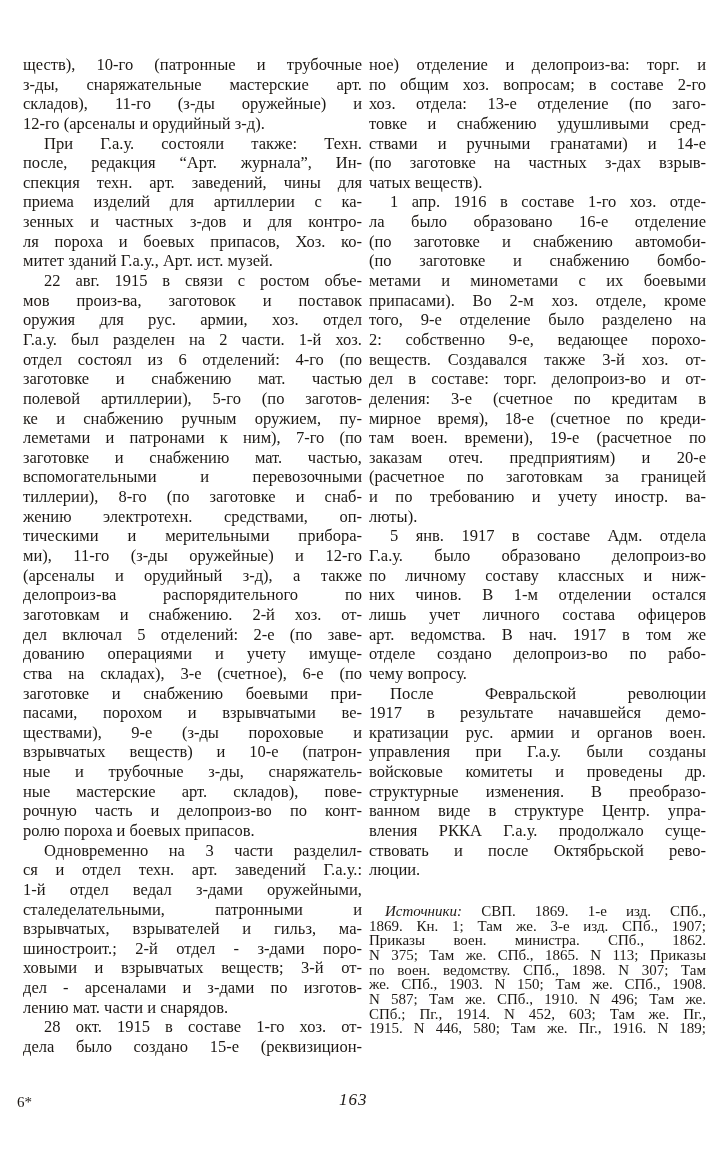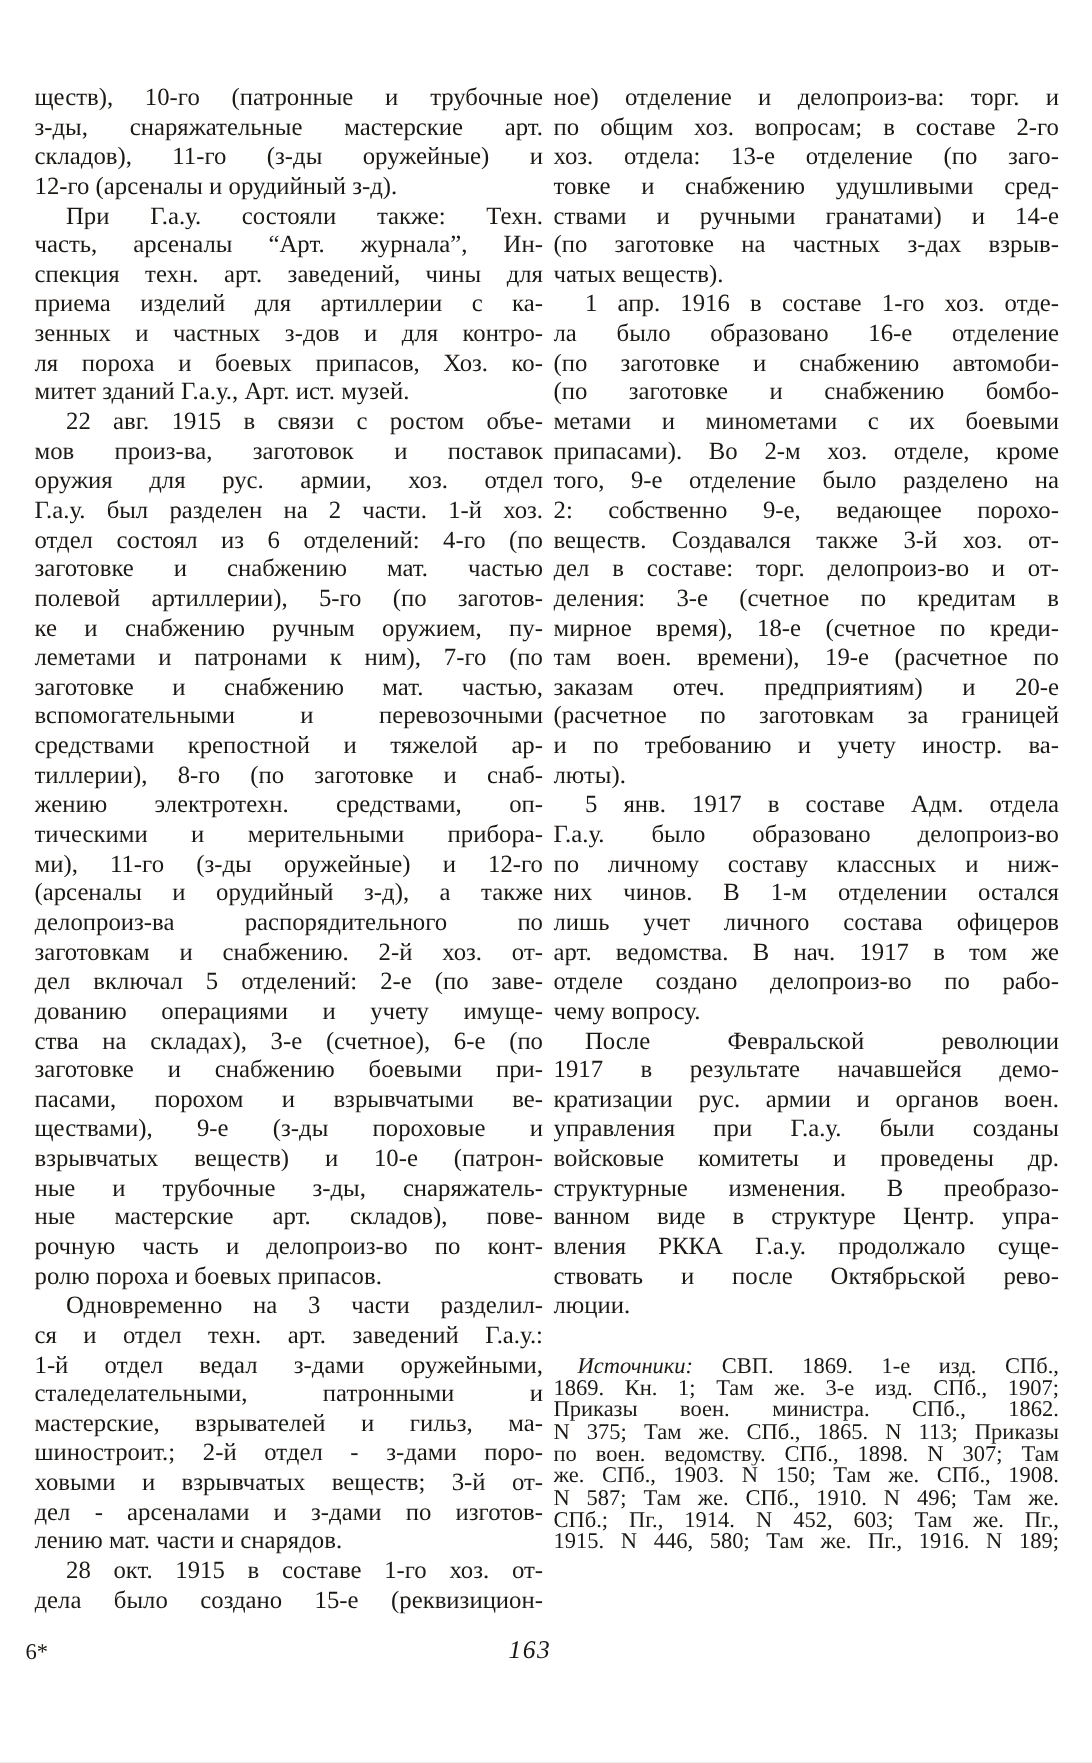--- a/index.html
+++ b/index.html
@@ -50,38 +50,37 @@
 <body>
 
 <div class="page">
 
   <div class="col col-left">
       <div class="line">ществ), 10-го (патронные и трубочные</div>
       <div class="line">з-ды, снаряжательные мастерские арт.</div>
       <div class="line">складов), 11-го (з-ды оружейные) и</div>
       <div class="line para-end">12-го (арсеналы и орудийный з-д).</div>
       <div class="line indent">При Г.а.у. состояли также: Техн.</div>
-      <div class="line">часть, арсеналы “Арт. журнала”, Ин-</div>
+      <div class="line">после, редакция “Арт. журнала”, Ин-</div>
       <div class="line">спекция техн. арт. заведений, чины для</div>
       <div class="line">приема изделий для артиллерии с ка-</div>
       <div class="line">зенных и частных з-дов и для контро-</div>
       <div class="line">ля пороха и боевых припасов, Хоз. ко-</div>
       <div class="line para-end">митет зданий Г.а.у., Арт. ист. музей.</div>
       <div class="line indent">22 авг. 1915 в связи с ростом объе-</div>
       <div class="line">мов произ-ва, заготовок и поставок</div>
       <div class="line">оружия для рус. армии, хоз. отдел</div>
       <div class="line">Г.а.у. был разделен на 2 части. 1-й хоз.</div>
       <div class="line">отдел состоял из 6 отделений: 4-го (по</div>
       <div class="line">заготовке и снабжению мат. частью</div>
       <div class="line">полевой артиллерии), 5-го (по заготов-</div>
       <div class="line">ке и снабжению ручным оружием, пу-</div>
       <div class="line">леметами и патронами к ним), 7-го (по</div>
       <div class="line">заготовке и снабжению мат. частью,</div>
       <div class="line">вспомогательными и перевозочными</div>
-      <div class="line">средствами крепостной и тяжелой ар-</div>
       <div class="line">тиллерии), 8-го (по заготовке и снаб-</div>
       <div class="line">жению электротехн. средствами, оп-</div>
       <div class="line">тическими и мерительными прибора-</div>
       <div class="line">ми), 11-го (з-ды оружейные) и 12-го</div>
       <div class="line">(арсеналы и орудийный з-д), а также</div>
       <div class="line">делопроиз-ва распорядительного по</div>
       <div class="line">заготовкам и снабжению. 2-й хоз. от-</div>
       <div class="line">дел включал 5 отделений: 2-е (по заве-</div>
       <div class="line">дованию операциями и учету имуще-</div>
       <div class="line">ства на складах), 3-е (счетное), 6-е (по</div>
@@ -90,21 +89,21 @@
       <div class="line">ществами), 9-е (з-ды пороховые и</div>
       <div class="line">взрывчатых веществ) и 10-е (патрон-</div>
       <div class="line">ные и трубочные з-ды, снаряжатель-</div>
       <div class="line">ные мастерские арт. складов), пове-</div>
       <div class="line">рочную часть и делопроиз-во по конт-</div>
       <div class="line para-end">ролю пороха и боевых припасов.</div>
       <div class="line indent">Одновременно на 3 части разделил-</div>
       <div class="line">ся и отдел техн. арт. заведений Г.а.у.:</div>
       <div class="line">1-й отдел ведал з-дами оружейными,</div>
       <div class="line">сталеделательными, патронными и</div>
-      <div class="line">мастерские, взрывателей и гильз, ма-</div>
+      <div class="line">взрывчатых, взрывателей и гильз, ма-</div>
       <div class="line">шиностроит.; 2-й отдел - з-дами поро-</div>
       <div class="line">ховыми и взрывчатых веществ; 3-й от-</div>
       <div class="line">дел - арсеналами и з-дами по изготов-</div>
       <div class="line para-end">лению мат. части и снарядов.</div>
       <div class="line indent">28 окт. 1915 в составе 1-го хоз. от-</div>
       <div class="line">дела было создано 15-е (реквизицион-</div>
     </div>
 
   <div class="col col-right">
     <div>

